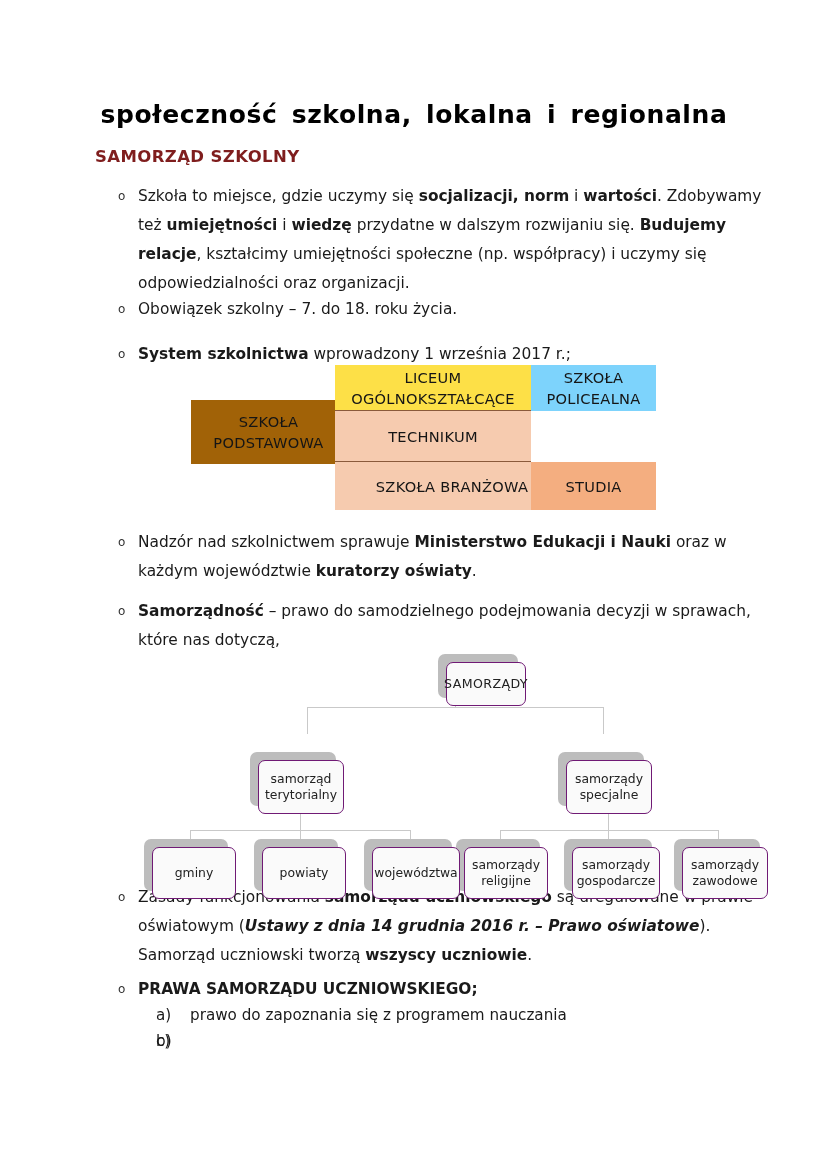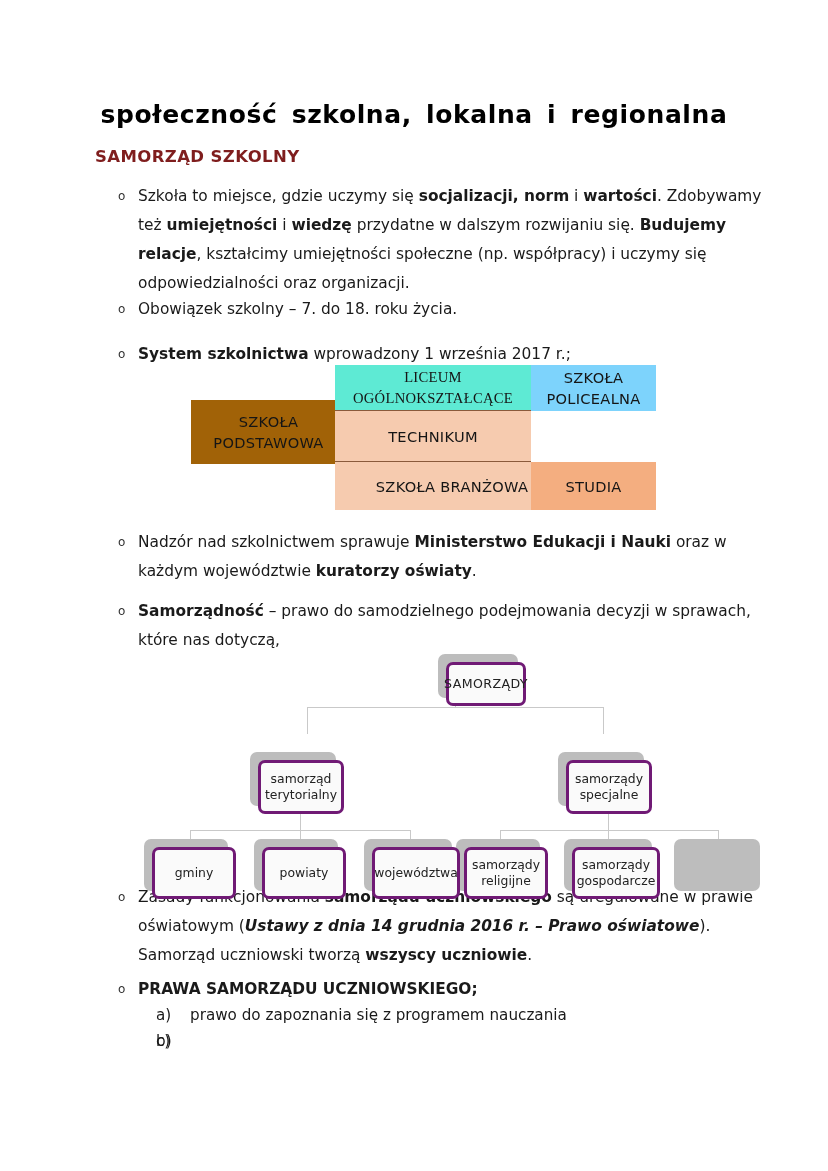--- a/index.html
+++ b/index.html
@@ -90,23 +90,22 @@
     line-height: 21px;
     letter-spacing: 0.3px;
     color: #151515;
   }
   .cell-podstawowa {
     left: 0px; top: 35px; width: 155px; height: 64px;
     background: #a16207;
   }
   .cell-liceum {
     left: 144px; top: 0px; width: 196px; height: 46px;
-    background: #5eead4;
+    background: #fde047;
     border-bottom: 1.4px solid #8A5A3B;
-    font-family: Liberation Serif, serif;
   }
   .cell-technikum {
     left: 144px; top: 46px; width: 196px; height: 51px;
     background: #F6CBAF;
     border-bottom: 1.4px solid #8A5A3B;
   }
   .cell-branzowa {
     left: 144px; top: 97px; width: 196px; height: 48px;
     background: #F6CBAF;
     padding-left: 38px;
@@ -125,21 +124,21 @@
     position: absolute;
     left: 140px;
     top: 650px;
     width: 640px;
     height: 235px;
   }
   .node {
     position: absolute;
     box-sizing: border-box;
     background: #FAFAFA;
-    border: 3px solid #701a75;
+    border: 1px solid #701a75;
     border-radius: 7px;
     display: flex;
     align-items: center;
     justify-content: center;
     text-align: center;
     font-size: 12.4px;
     line-height: 16px;
     color: #222;
     z-index: 3;
   }
@@ -255,20 +254,21 @@
     <div class="shadow" style="left:224px; top:189px; width:88px; height:52px;"></div>
     <div class="node" style="left:232px; top:197px; width:88px; height:52px;">województwa</div>
 
     <div class="shadow" style="left:316px; top:189px; width:84px; height:52px;"></div>
     <div class="node" style="left:324px; top:197px; width:84px; height:52px;">samorządy religijne</div>
 
     <div class="shadow" style="left:424px; top:189px; width:88px; height:52px;"></div>
     <div class="node" style="left:432px; top:197px; width:88px; height:52px;">samorządy gospodarcze</div>
 
     <div class="shadow" style="left:534px; top:189px; width:86px; height:52px;"></div>
+    <div class="node" style="left:542px; top:197px; width:86px; height:52px;">samorządy zawodowe</div>
   </div>
 
   <div class="bullet" style="top:883px;">
     <span class="marker">o</span>
     <span class="btext"><span>Zasady funkcjonowania </span><b>samorządu uczniowskiego</b><span> są uregulowane w prawie oświatowym (</span><b><i>Ustawy z dnia 14 grudnia 2016 r. – Prawo oświatowe</i></b><span>). Samorząd uczniowski tworzą </span><b>wszyscy uczniowie</b><span>.</span></span>
   </div>
 
   <div class="bullet" style="top:975px;">
     <span class="marker">o</span>
     <span class="btext"><b>PRAWA SAMORZĄDU UCZNIOWSKIEGO;</b></span>

